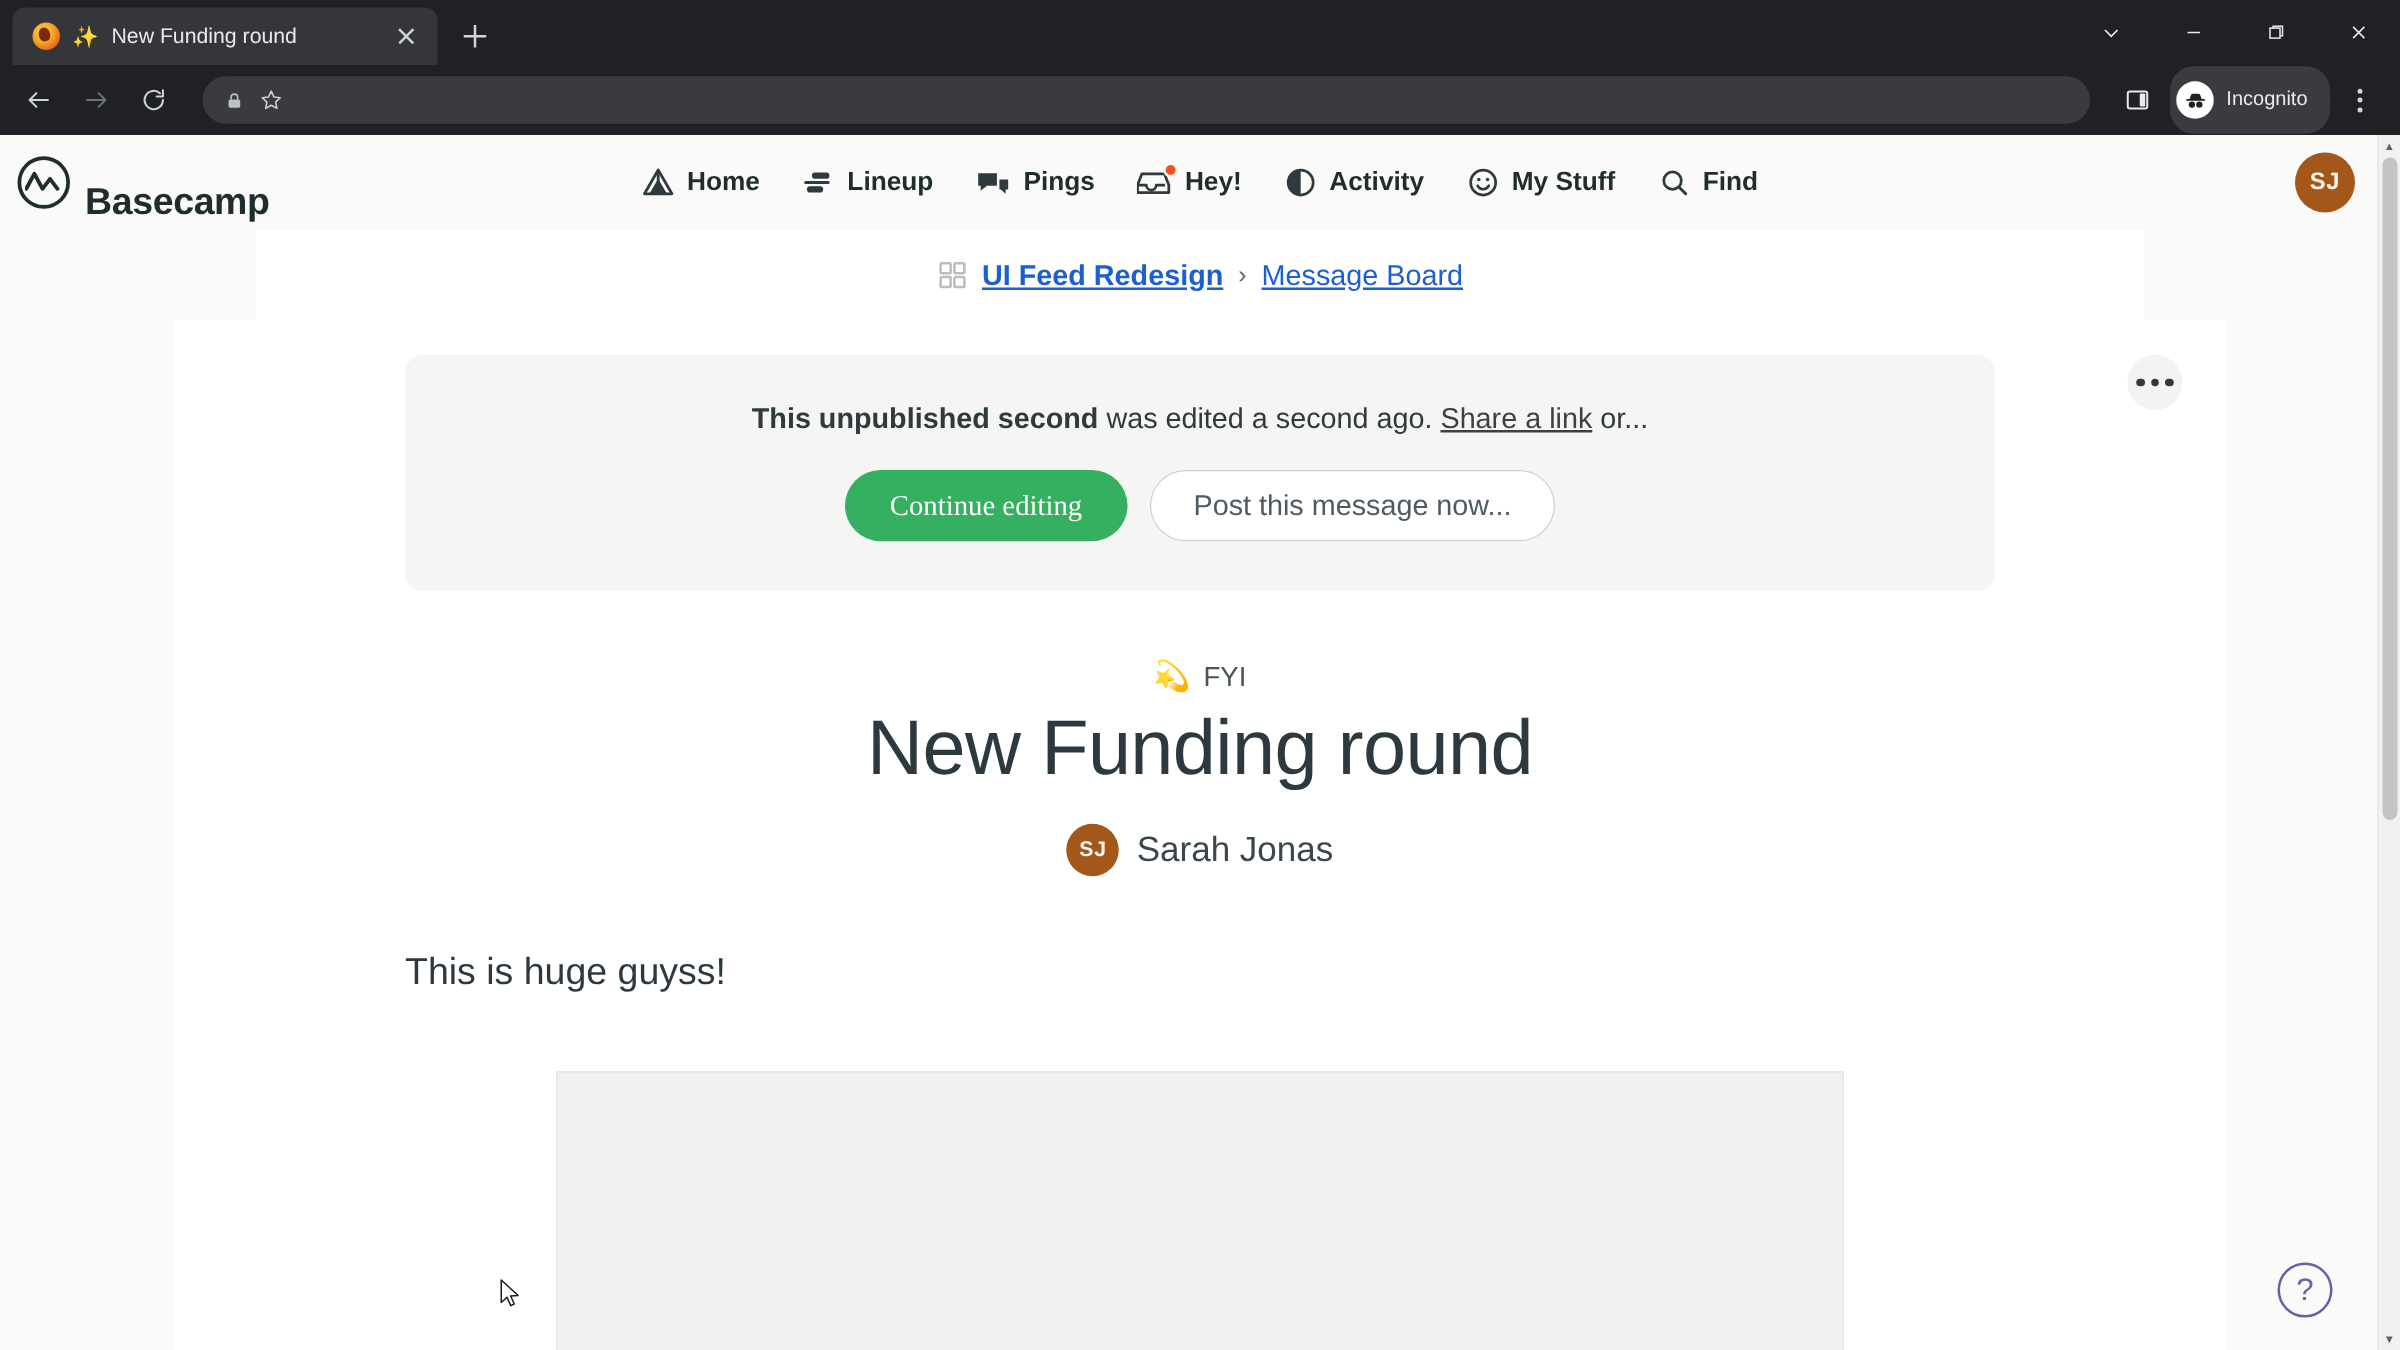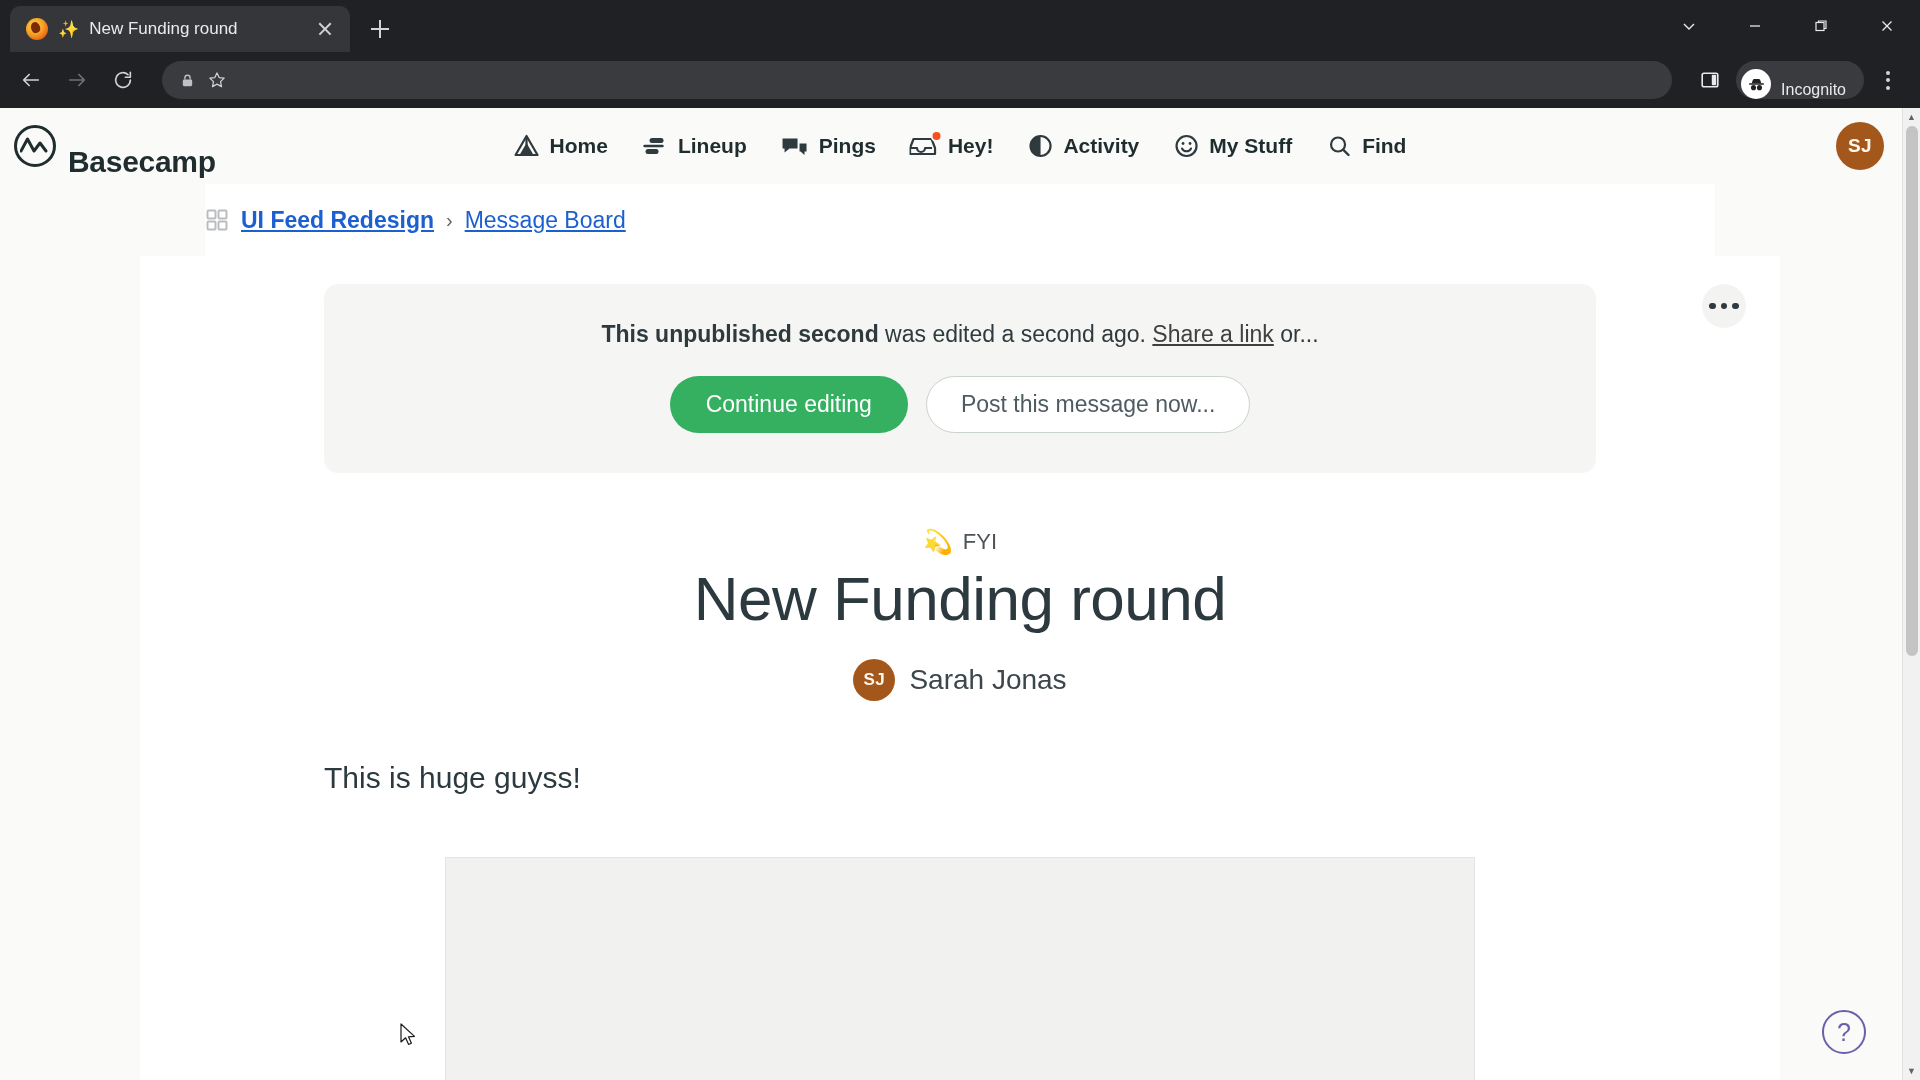--- a/index.html
+++ b/index.html
@@ -165,23 +165,23 @@
   }
 
   .side-panel-icon {
     width: 40px; height: 40px;
     display: flex; align-items: center; justify-content: center;
     color: #e8eaed;
   }
 
   .incognito-chip {
     display: flex;
-    align-items: flex-end;
+    align-items: center;
     gap: 10px;
-    height: 38px;
+    height: 54px;
     background: #3a3b3e;
     border-radius: 19px;
     padding: 0 18px 0 5px;
   }
   .incognito-avatar {
     width: 30px; height: 30px;
     border-radius: 50%;
     background: #ffffff;
     display: flex; align-items: center; justify-content: center;
     flex: none;
@@ -279,20 +279,21 @@
   }
 
   
   .crumb-strip {
     width: 1510px;
     margin: 0 auto;
     background: #ffffff;
     height: 72px;
     display: flex;
     align-items: center;
+    justify-content: center;
     gap: 12px;
   }
   .crumb-grid-icon { display: flex; flex: none; }
   .crumb-link {
     color: #1b5fd0;
     font-size: 23px;
     text-decoration: underline;
     white-space: nowrap;
   }
   .crumb-link.bold { font-weight: bold; }
@@ -340,21 +341,21 @@
     justify-content: center;
     gap: 18px;
   }
   .btn-primary {
     background: #34b060;
     color: #ffffff;
     font-size: 23px;
     border: none;
     border-radius: 30px;
     padding: 14px 36px;
-    font-family: Liberation Sans, sans-serif;
+    font-family: Liberation Serif, serif;
     white-space: nowrap;
   }
   .btn-secondary {
     background: #ffffff;
     color: #4e5b61;
     font-size: 23px;
     border: 1.5px solid #c9d4cd;
     border-radius: 30px;
     padding: 14px 34px;
     font-family: inherit;

